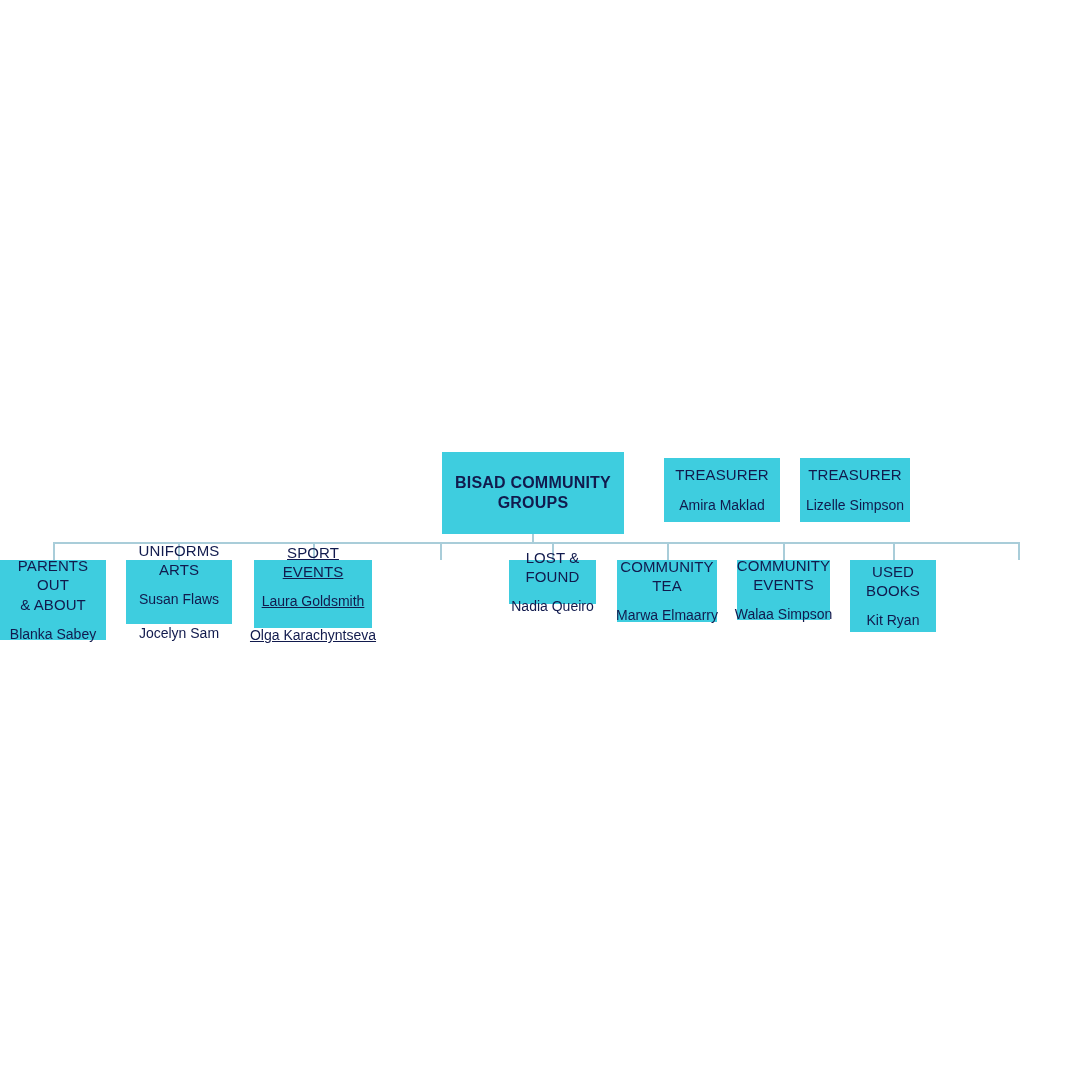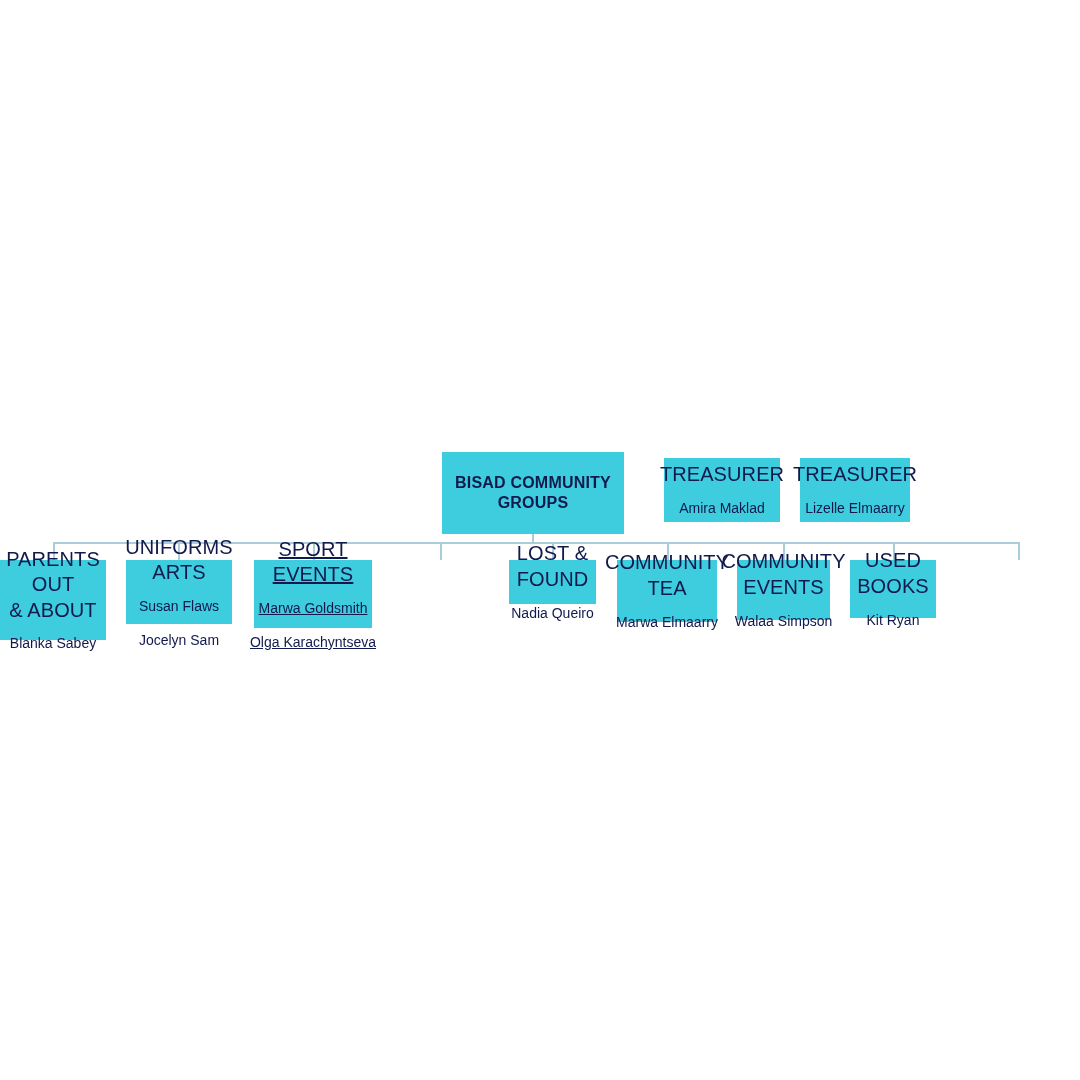--- a/index.html
+++ b/index.html
@@ -27,21 +27,21 @@
     display: flex;
     flex-direction: column;
     align-items: center;
     justify-content: center;
     box-sizing: border-box;
     padding: 4px 5px;
     text-align: center;
     line-height: 1.28;
   }
   .node .title {
-    font-size: 20px;
+    font-size: 15px;
     font-weight: 400;
     letter-spacing: 0.1px;
     white-space: pre-line;
   }
   .node.root .title {
     font-weight: bold;
     font-size: 16px;
     letter-spacing: 0.2px;
   }
   .node .person {
@@ -70,21 +70,21 @@
     <div class="title">BISAD COMMUNITY GROUPS</div>
   </div>
 
   <div class="node" style="left:664px; top:458px; width:116px; height:64px;">
     <div class="title">TREASURER</div>
     <div class="person">Amira Maklad</div>
   </div>
 
   <div class="node" style="left:800px; top:458px; width:110px; height:64px;">
     <div class="title">TREASURER</div>
-    <div class="person">Lizelle Elmaarry</div>
+    <div class="person">Lizelle Simpson</div>
   </div>
 
   <div class="connector v" style="left:532px; top:534px; height:10px;"></div>
   <div class="connector h" style="left:53px; top:542px; width:966px;"></div>
 
   <div class="connector v" style="left:53px; top:542px; height:18px;"></div>
   <div class="connector v" style="left:178px; top:542px; height:18px;"></div>
   <div class="connector v" style="left:313px; top:542px; height:18px;"></div>
   <div class="connector v" style="left:440px; top:542px; height:18px;"></div>
   <div class="connector v" style="left:552px; top:542px; height:18px;"></div>
@@ -100,21 +100,21 @@
   </div>
 
   <div class="node" style="left:126px; top:560px; width:106px; height:64px;">
     <div class="title">UNIFORMS ARTS</div>
     <div class="person">Susan Flaws</div>
     <div class="person second">Jocelyn Sam</div>
   </div>
 
   <div class="node" style="left:254px; top:560px; width:118px; height:68px;text-decoration:underline;">
     <div class="title">SPORT EVENTS</div>
-    <div class="person">Marwa Goldsmith</div>
+    <div class="person">Laura Goldsmith</div>
     <div class="person second">Olga Karachyntseva</div>
   </div>
 
 
   <div class="node" style="left:509px; top:560px; width:87px; height:44px;">
     <div class="title">LOST &amp;
 FOUND</div>
     <div class="person">Nadia Queiro</div>
   </div>
 
@@ -123,19 +123,19 @@
 TEA</div>
     <div class="person">Marwa Elmaarry</div>
   </div>
 
   <div class="node" style="left:737px; top:560px; width:93px; height:60px;">
     <div class="title">COMMUNITY
 EVENTS</div>
     <div class="person">Walaa Simpson</div>
   </div>
 
-  <div class="node" style="left:850px; top:560px; width:86px; height:58px;">
+  <div class="node" style="left:850px; top:560px; width:86px; height:72px;">
     <div class="title">USED BOOKS</div>
     <div class="person">Kit Ryan</div>
   </div>
 
 
 </div>
 
 </body></html>

